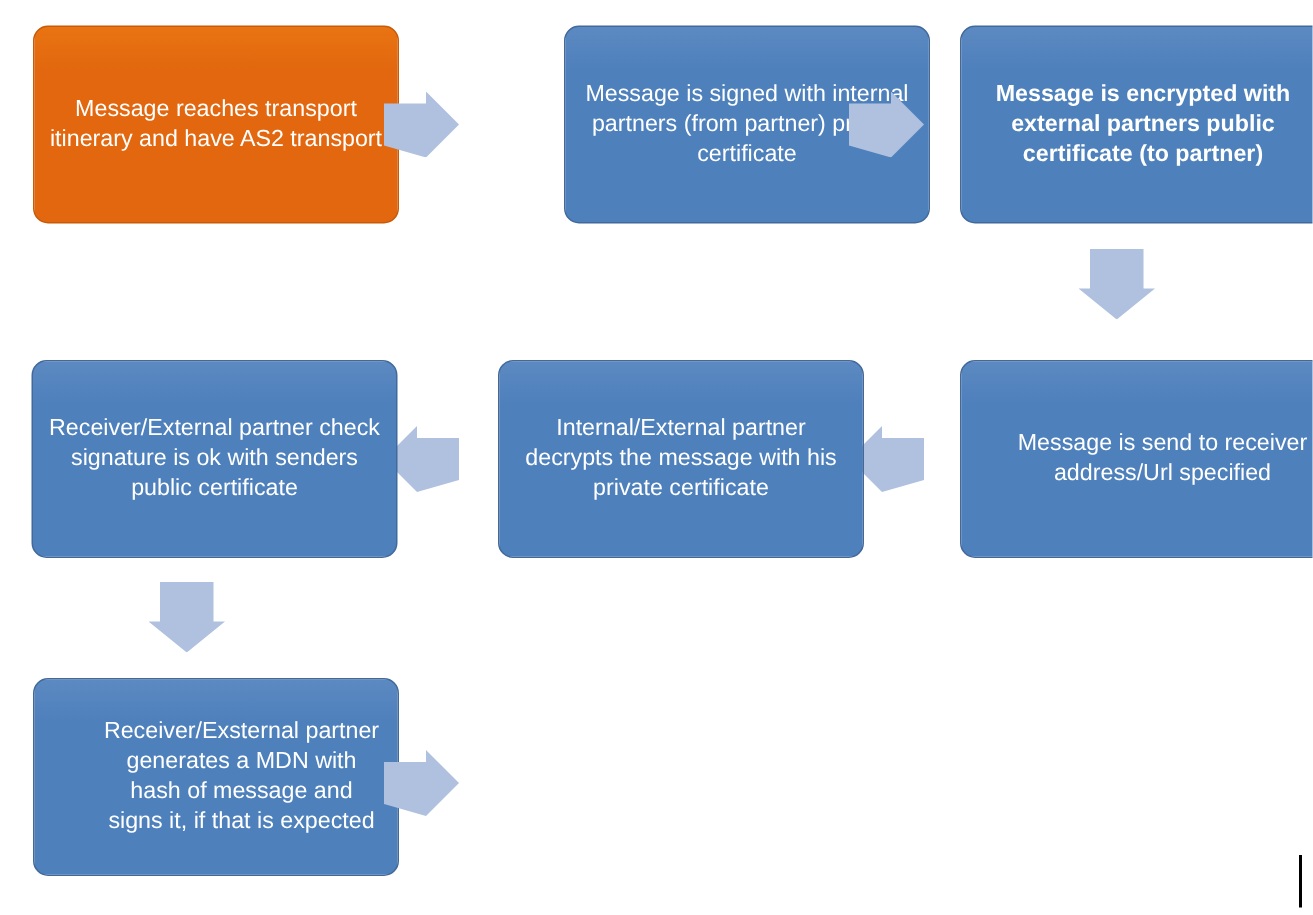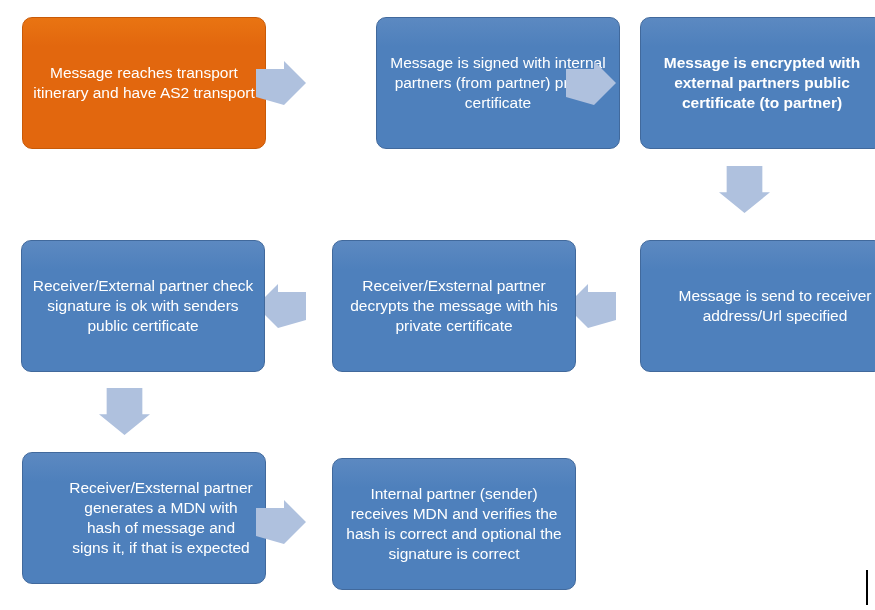--- a/index.html
+++ b/index.html
@@ -105,32 +105,29 @@
     <span>Message is encrypted with external partners public certificate (to partner)</span>
   </div>
 
   <div class="arrow arrow-down pos-a3"></div>
 
   <div class="flow-box blue pos-s4">
     <span>Message is send to receiver address/Url specified</span>
   </div>
   <div class="arrow arrow-left pos-a4"></div>
   <div class="flow-box blue pos-s5">
-    <span>Receiver/Exsternal partner decrypts the message with his private certificate</span>
+    <span>Internal/External partner decrypts the message with his private certificate</span>
   </div>
   <div class="arrow arrow-left pos-a5"></div>
   <div class="flow-box blue pos-s6">
     <span>Receiver/External partner check signature is ok with senders public certificate</span>
   </div>
 
   <div class="arrow arrow-down pos-a6"></div>
 
   <div class="flow-box blue pos-s7">
     <span>Receiver/Exsternal partner generates a MDN with hash of message and signs it, if that is expected</span>
   </div>
   <div class="arrow arrow-right pos-a7"></div>
-  <div class="flow-box blue pos-s8">
-    <span>Internal partner (sender) receives MDN and verifies the hash is correct and optional the signature is correct</span>
-  </div>
 
   <div class="stray-line"></div>
 
 </div>
 
 </body></html>

